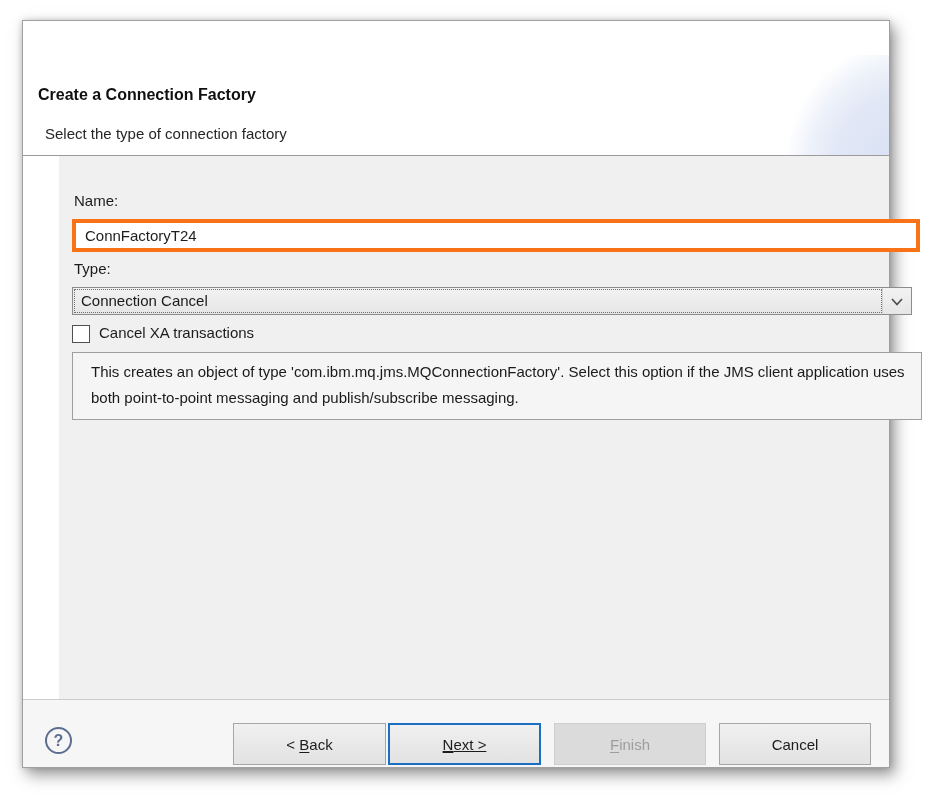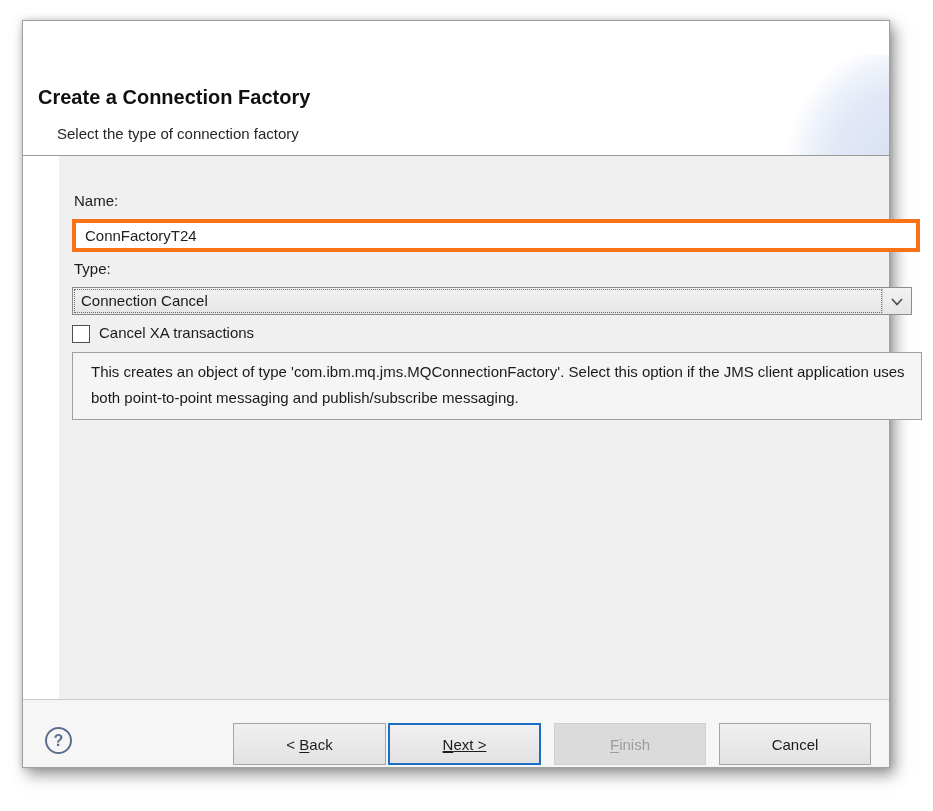--- a/index.html
+++ b/index.html
@@ -19,22 +19,22 @@
   .win-title{position:absolute;left:46px;top:0;height:46px;line-height:46px;font-size:17px;color:#2b2b2b;white-space:nowrap;}
   .btn-min{position:absolute;left:681px;top:22px;width:20px;height:20px;cursor:default;}
   .btn-min .bar{position:absolute;left:0;top:1px;width:19px;height:2px;background:#9a9a9a;}
   .btn-max{position:absolute;left:751px;top:12px;width:20px;height:20px;}
   .btn-max .box{position:absolute;left:1px;top:1px;width:14px;height:15px;border:2px solid #3a3a3a;}
   .btn-close{position:absolute;left:821px;top:11px;width:20px;height:20px;}
   
   .banner{position:absolute;left:0;top:0;right:0;height:134px;background:#fff;border-bottom:1px solid #9b9b9b;overflow:hidden;}
   .swoosh{position:absolute;right:0;top:34px;width:132px;height:101px;pointer-events:none;
     background:radial-gradient(150px 160px at 112% 112%, #d7dff2 0%, #e2e8f6 48%, #eef2fa 65%, rgba(255,255,255,0) 80%);}
-  .page-title{position:absolute;left:15px;top:65px;font-size:20px;font-weight:bold;color:#101010;text-align:right;}
-  .page-desc{position:absolute;left:22px;top:104px;font-size:15px;color:#262626;margin-left:12px;}
+  .page-title{position:absolute;left:15px;top:65px;font-size:16px;font-weight:bold;color:#101010;text-align:right;}
+  .page-desc{position:absolute;left:22px;top:104px;font-size:15px;color:#262626;}
   
   .content{position:absolute;left:0;top:135px;right:0;height:543px;background:#f0f0f0;margin-left:36px;}
   .lbl{position:absolute;left:15px;font-size:15px;color:#1c1c1c;}
   .lbl-name{top:36px;}
   .lbl-type{top:104px;}
   .txt-input{
     position:absolute;left:13px;top:63px;width:822px;height:25px;
     background:#fff;border:4px solid #f97316;font-family:inherit;font-size:15px;color:#1e1e1e;
     padding:0 9px;outline:none;
   }

